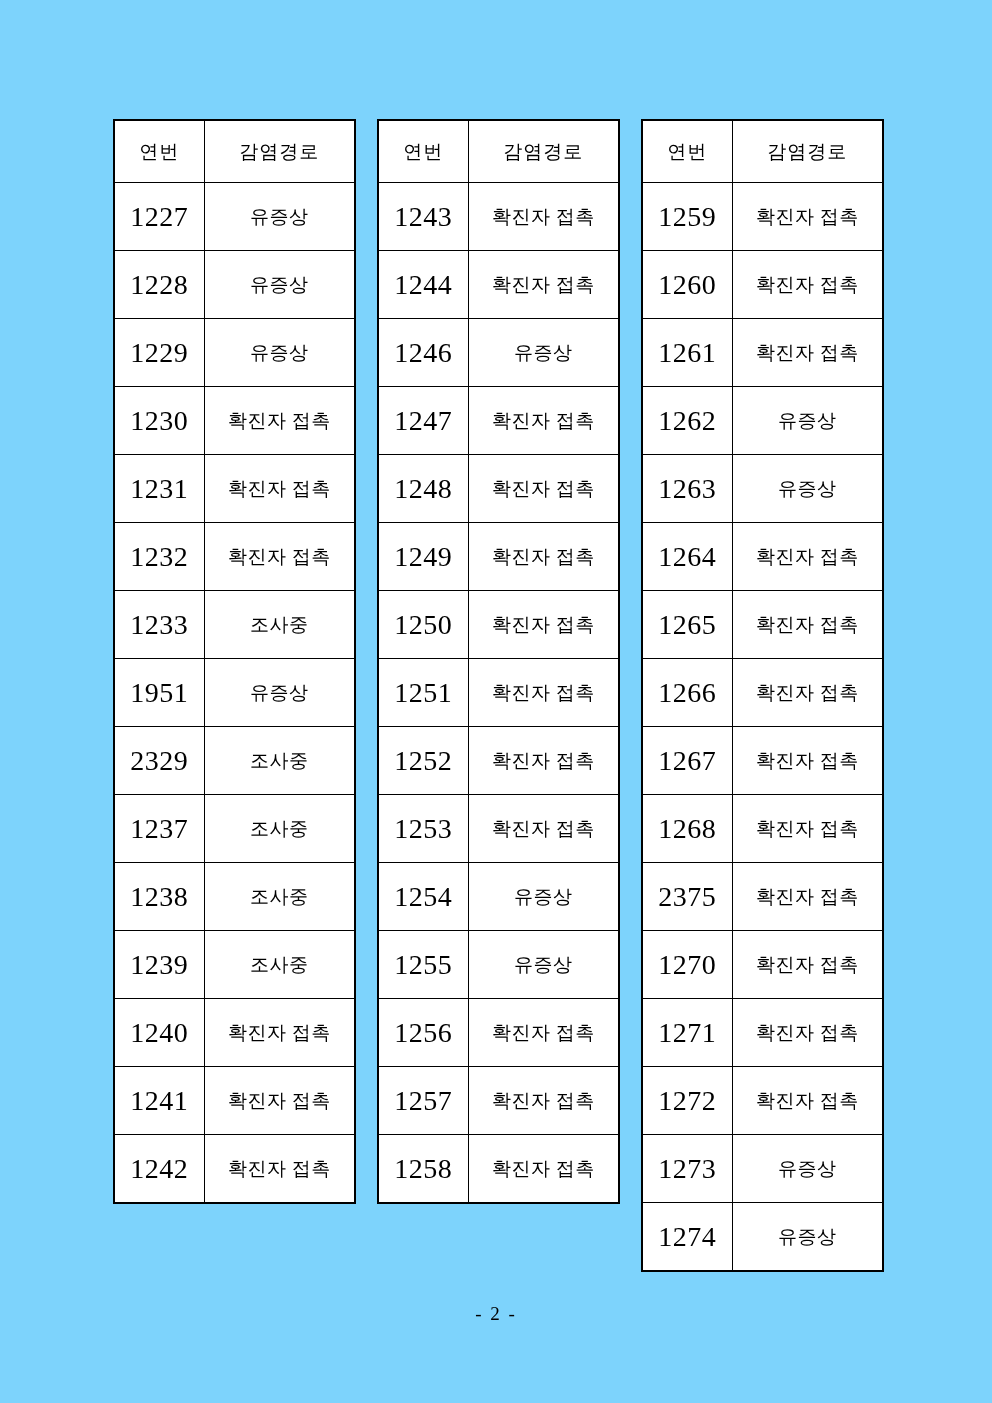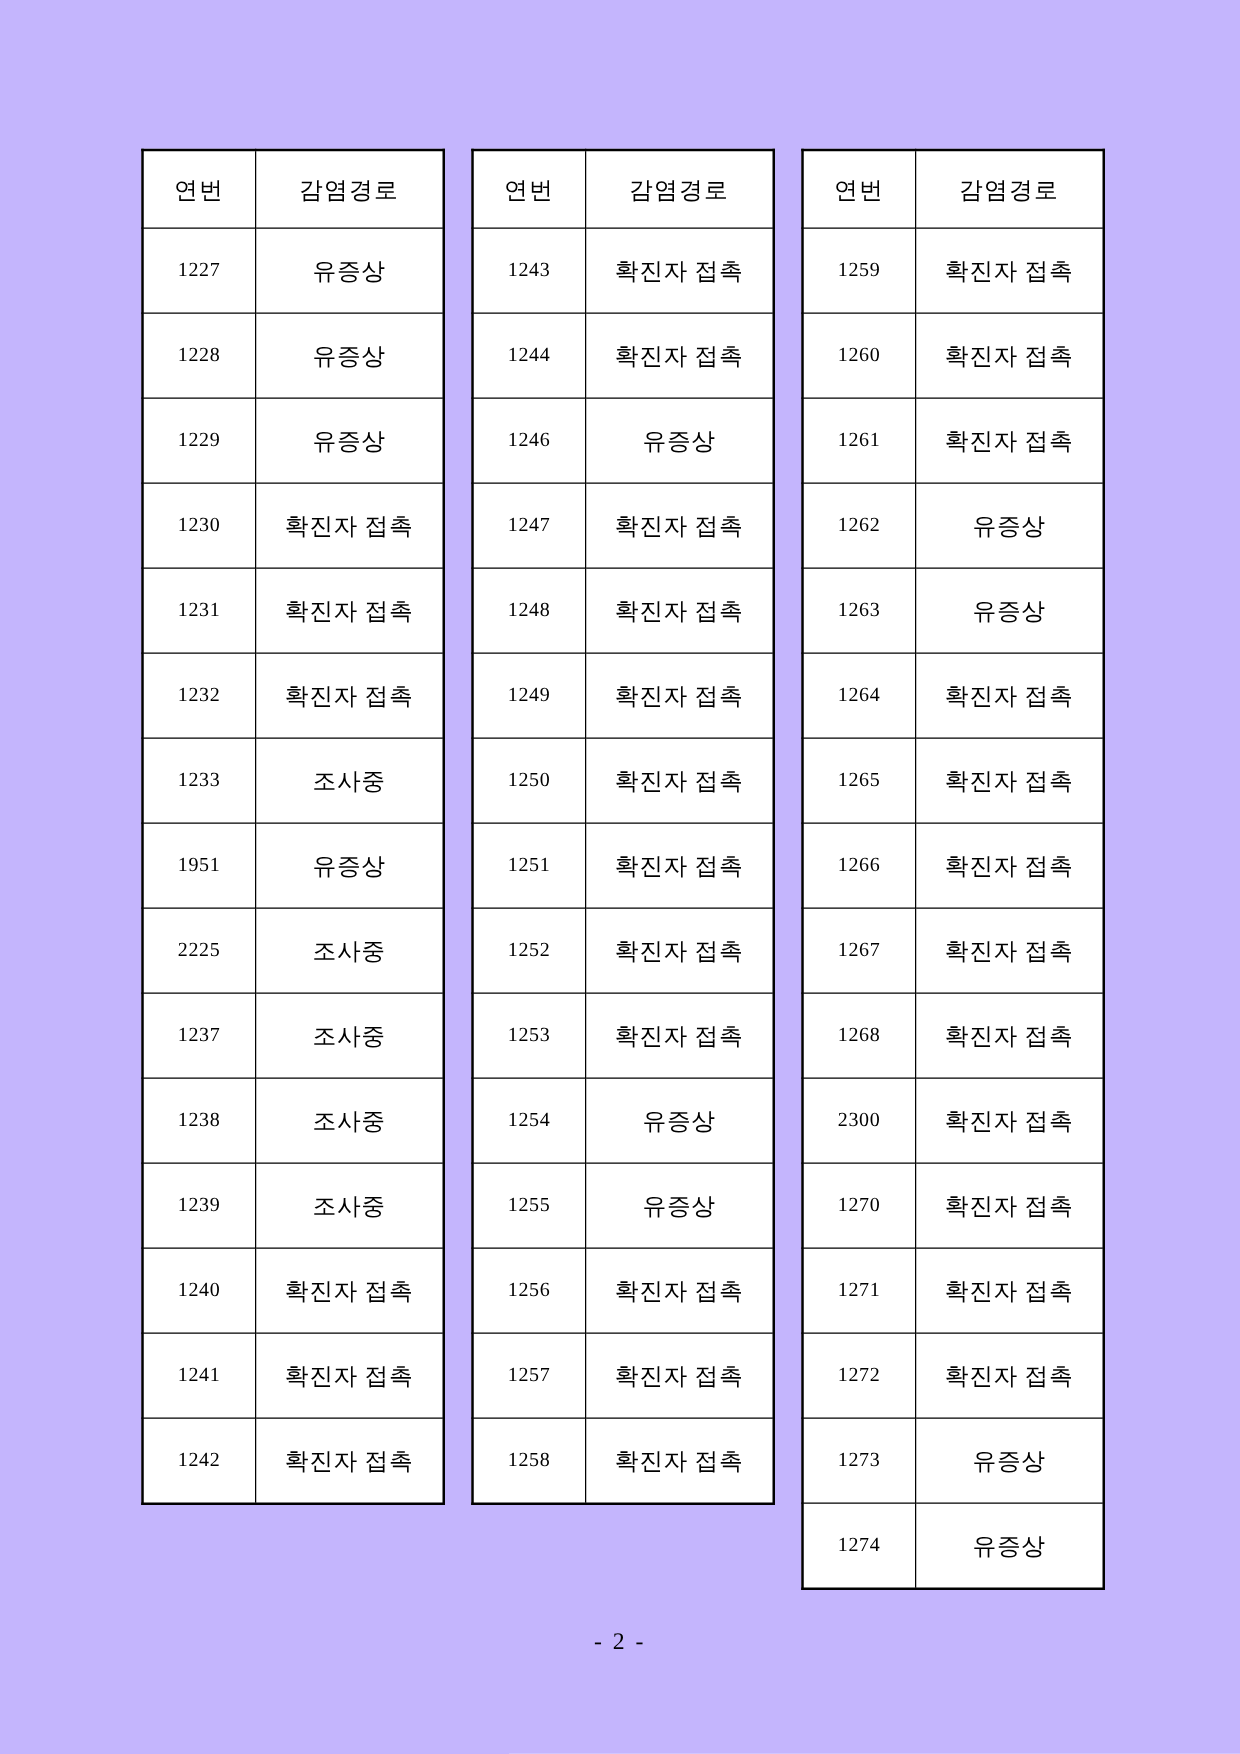--- a/index.html
+++ b/index.html
@@ -15,21 +15,21 @@
     color: #000000;
     overflow: hidden;
   }
 
   #page {
     position: absolute;
     left: 0;
     top: 0;
     width: 992px;
     height: 1403px;
-    background: #c4b5fd;
+    background: #7dd3fc;
   }
 
   #tables-row {
     position: absolute;
     left: 113px;
     top: 119px;
     width: 766px;
     display: flex;
     flex-direction: row;
     align-items: flex-start;
@@ -63,21 +63,21 @@
     font-size: 19px;
     letter-spacing: 1px;
   }
 
   .route-table tbody td {
     height: 67px;
     font-size: 19px;
   }
 
   .route-table tbody td.serial-cell {
-    font-size: 16px;
+    font-size: 28px;
     letter-spacing: 0.5px;
   }
 
   .route-table tbody td.route-cell {
     letter-spacing: 0.5px;
     margin-top: 44px;
   }
 
   #page-footer {
     position: absolute;
@@ -134,21 +134,21 @@
           </tr>
           <tr>
             <td class="serial-cell">1233</td>
             <td class="route-cell">조사중</td>
           </tr>
           <tr>
             <td class="serial-cell">1951</td>
             <td class="route-cell">유증상</td>
           </tr>
           <tr>
-            <td class="serial-cell">2225</td>
+            <td class="serial-cell">2329</td>
             <td class="route-cell">조사중</td>
           </tr>
           <tr>
             <td class="serial-cell">1237</td>
             <td class="route-cell">조사중</td>
           </tr>
           <tr>
             <td class="serial-cell">1238</td>
             <td class="route-cell">조사중</td>
           </tr>
@@ -290,21 +290,21 @@
           </tr>
           <tr>
             <td class="serial-cell">1267</td>
             <td class="route-cell">확진자 접촉</td>
           </tr>
           <tr>
             <td class="serial-cell">1268</td>
             <td class="route-cell">확진자 접촉</td>
           </tr>
           <tr>
-            <td class="serial-cell">2300</td>
+            <td class="serial-cell">2375</td>
             <td class="route-cell">확진자 접촉</td>
           </tr>
           <tr>
             <td class="serial-cell">1270</td>
             <td class="route-cell">확진자 접촉</td>
           </tr>
           <tr>
             <td class="serial-cell">1271</td>
             <td class="route-cell">확진자 접촉</td>
           </tr>

